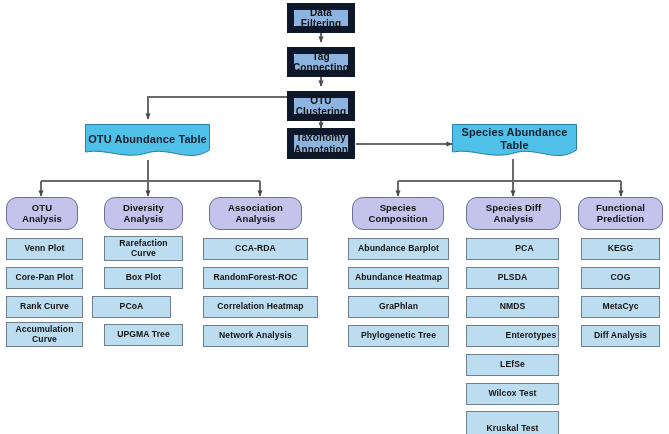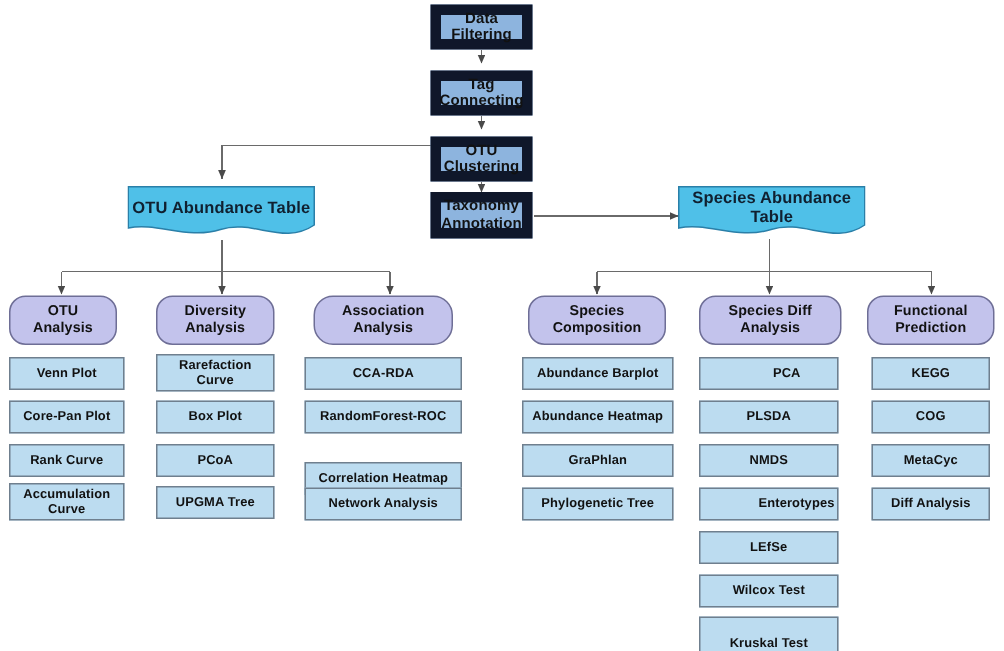--- a/index.html
+++ b/index.html
@@ -132,47 +132,47 @@
     </svg>
     <span class="doc-label">Species Abundance Table</span>
   </div>
 
   <div class="node cat two-line" style="left:6px; top:197px; width:72px; height:33px;">OTU
 Analysis</div>
 
   <div class="node cat two-line" style="left:104px; top:197px; width:79px; height:33px;">Diversity
 Analysis</div>
 
-  <div class="node cat two-line" style="left:209px; top:197px; width:93px; height:33px;border-radius:13px;">Association
+  <div class="node cat two-line" style="left:209px; top:197px; width:93px; height:33px;">Association
 Analysis</div>
 
   <div class="node cat two-line" style="left:352px; top:197px; width:92px; height:33px;">Species
 Composition</div>
 
   <div class="node cat two-line" style="left:466px; top:197px; width:95px; height:33px;">Species Diff
 Analysis</div>
 
   <div class="node cat two-line" style="left:578px; top:197px; width:85px; height:33px;">Functional
 Prediction</div>
 
   <div class="node leaf two-line" style="left:6px; top:238px; width:77px; height:22px;">Venn Plot</div>
   <div class="node leaf two-line" style="left:6px; top:267px; width:77px; height:22px;">Core-Pan Plot</div>
   <div class="node leaf two-line" style="left:6px; top:296px; width:77px; height:22px;">Rank Curve</div>
   <div class="node leaf two-line" style="left:6px; top:322px; width:77px; height:25px;">Accumulation
 Curve</div>
 
   <div class="node leaf two-line" style="left:104px; top:236px; width:79px; height:25px;">Rarefaction
 Curve</div>
   <div class="node leaf two-line" style="left:104px; top:267px; width:79px; height:22px;">Box Plot</div>
-  <div class="node leaf two-line" style="left:104px; top:296px; width:79px; height:22px;">PCoA</div>
+  <div class="node leaf two-line" style="left:92px; top:296px; width:79px; height:22px;">PCoA</div>
   <div class="node leaf two-line" style="left:104px; top:324px; width:79px; height:22px;">UPGMA Tree</div>
 
   <div class="node leaf two-line" style="left:203px; top:238px; width:105px; height:22px;">CCA-RDA</div>
   <div class="node leaf two-line" style="left:203px; top:267px; width:105px; height:22px;">RandomForest-ROC</div>
-  <div class="node leaf two-line" style="left:203px; top:296px; width:105px; height:22px;margin-top:12px;">Correlation Heatmap</div>
+  <div class="node leaf two-line" style="left:203px; top:296px; width:115px; height:22px;">Correlation Heatmap</div>
   <div class="node leaf two-line" style="left:203px; top:325px; width:105px; height:22px;">Network Analysis</div>
 
   <div class="node leaf two-line" style="left:348px; top:238px; width:101px; height:22px;">Abundance Barplot</div>
   <div class="node leaf two-line" style="left:348px; top:267px; width:101px; height:22px;">Abundance Heatmap</div>
   <div class="node leaf two-line" style="left:348px; top:296px; width:101px; height:22px;">GraPhlan</div>
   <div class="node leaf two-line" style="left:348px; top:325px; width:101px; height:22px;">Phylogenetic Tree</div>
 
   <div class="node leaf two-line" style="left:466px; top:238px; width:93px; height:22px;padding-left:24px;">PCA</div>
   <div class="node leaf two-line" style="left:466px; top:267px; width:93px; height:22px;">PLSDA</div>
   <div class="node leaf two-line" style="left:466px; top:296px; width:93px; height:22px;">NMDS</div>

